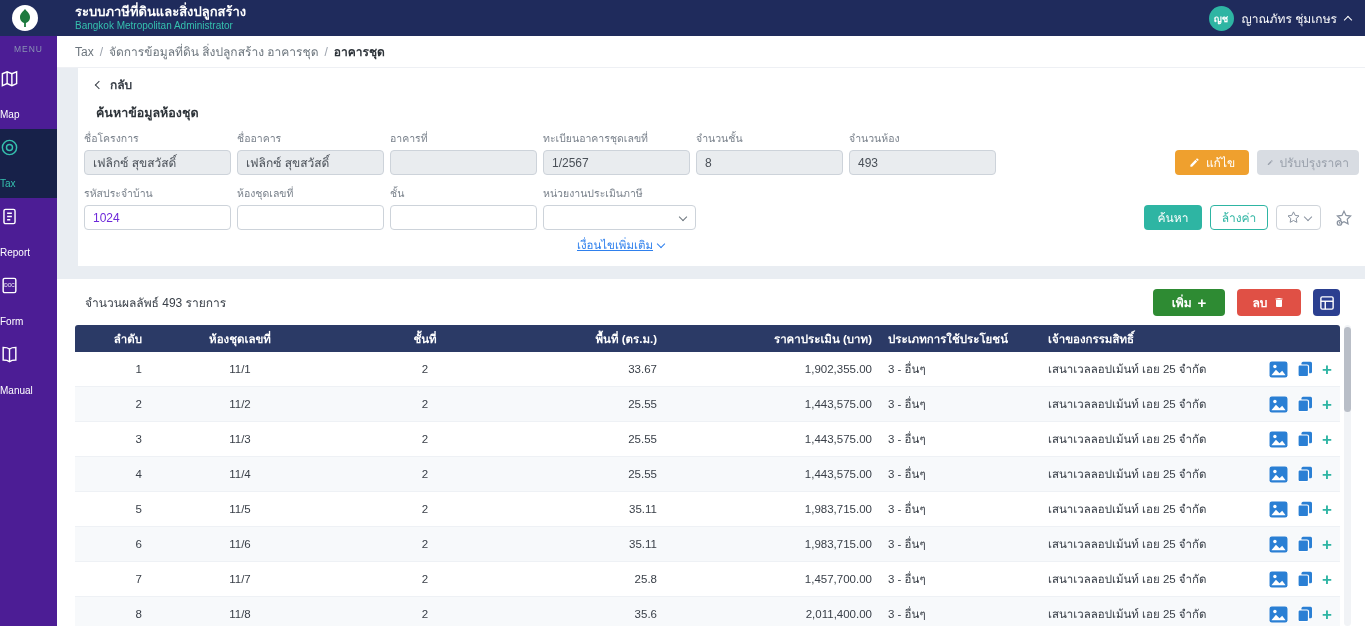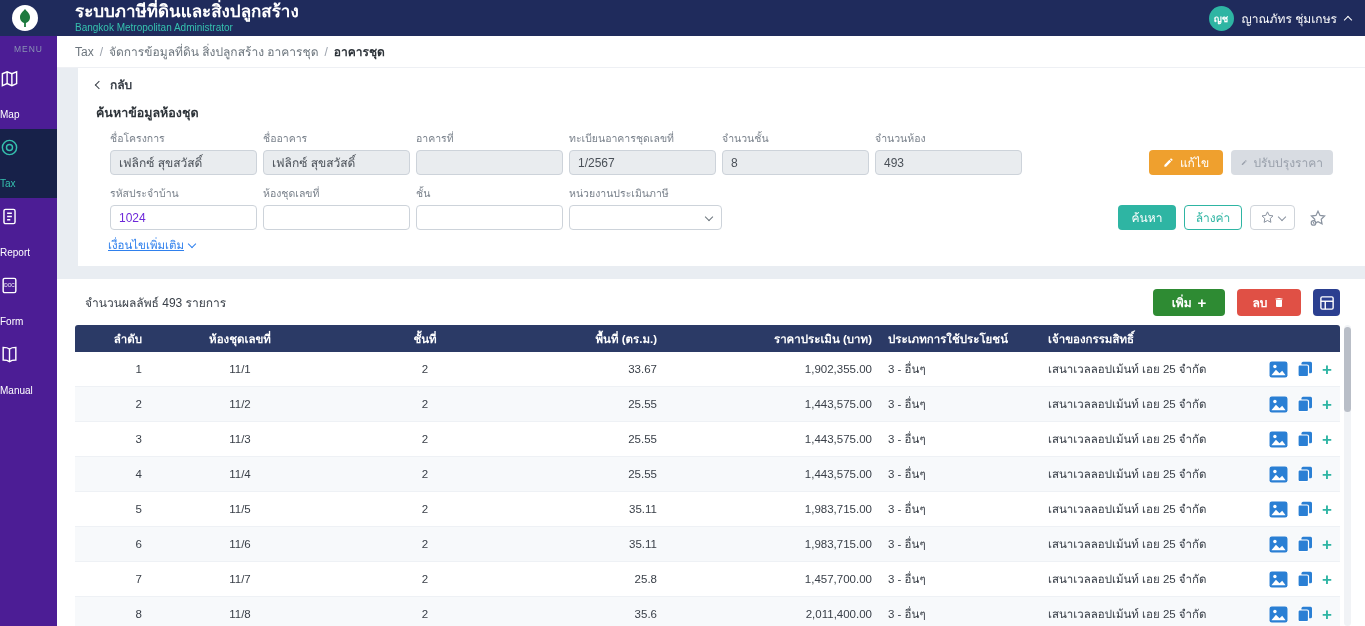--- a/index.html
+++ b/index.html
@@ -3,21 +3,21 @@
 <meta charset="utf-8">
 <style>
   * { margin:0; padding:0; box-sizing:border-box; }
   html,body { width:1365px; height:626px; overflow:hidden; }
   body { font-family:"Liberation Sans","DejaVu Sans",sans-serif; background:#e9edf2; color:#333; font-size:12px; }
 
   
   .topbar { position:absolute; top:0; left:0; width:1365px; height:36px; background:#1f2b5c; display:flex; align-items:center; z-index:20; padding:0 14px; }
   .logo-wrap { width:57px; display:flex; justify-content:flex-start; align-items:center; margin-left:-2px; }
   .app-titles { display:flex; flex-direction:column; line-height:1.15; margin-left:6px; }
-  .app-title { color:#fff; font-size:17px; font-weight:bold; }
+  .app-title { color:#fff; font-size:13px; font-weight:bold; }
   .app-subtitle { color:#35c0ae; font-size:10px; }
   .user-area { margin-left:auto; display:flex; align-items:center; gap:8px; color:#fff; cursor:pointer; }
   .avatar { width:25px; height:25px; border-radius:50%; background:#2eb5a3; color:#fff; display:flex; align-items:center; justify-content:center; font-size:9.5px; font-weight:bold; }
   .user-name { font-size:12px; }
 
   
   .sidebar { position:absolute; left:0; top:36px; bottom:0; width:57px; background:#4c1d95; z-index:10; }
   .menu-label { color:#8a93b5; font-size:8.5px; letter-spacing:1px; text-align:center; padding:8px 0 6px; }
   .side-item { display:flex; flex-direction:column; align-items:flex-start; gap:21px; padding:9px 0; color:#fff; cursor:pointer; }
   .side-item .slabel { font-size:10px; }
@@ -29,21 +29,21 @@
 
   .crumb-bar { background:#fff; padding:6px 18px; border-bottom:1px solid #eef0f4; display:flex; align-items:center; gap:6px; font-size:12px; color:#6c757d; }
   .crumb-sep { color:#9aa1ac; }
   .crumb-last { color:#2d3339; font-weight:bold; }
   .crumb-item { cursor:pointer; }
 
   .search-panel { background:#fff; padding-bottom:12px;margin-left:21px; }
   .back-row { padding:7px 18px 0; display:flex; align-items:center; gap:6px; font-weight:bold; color:#3a4049; cursor:pointer; font-size:12px; }
   .panel-title { margin:9px 0 0 18px; font-weight:bold; color:#2d3339; font-size:12.5px; }
 
-  .frow { display:flex; gap:6px; padding:0 32px; align-items:flex-end; margin-top:7px; }
+  .frow { display:flex; gap:6px; padding:0 6px; align-items:flex-end; margin-top:7px; }
   .field { display:flex; flex-direction:column; width:147px; }
   .field label { font-size:10.5px; color:#7a828c; margin-bottom:3px; white-space:nowrap; overflow:hidden; }
   .field input { height:25px; border:1px solid #cdd3da; border-radius:4px; padding:0 8px; font-size:12px; color:#6d28d9; background:#fff; font-family:inherit; width:100%; }
   .field input:disabled { background:#e9ecef; color:#4a5058; }
   .field.wide { width:153px; }
   .selectbox { height:25px; border:1px solid #cdd3da; border-radius:4px; background:#fff; position:relative; cursor:pointer; }
   .selectbox .chev { position:absolute; right:9px; top:8px; color:#6c757d; }
 
   .chev { display:inline-block; width:6px; height:6px; border-right:1.6px solid currentColor; border-bottom:1.6px solid currentColor; }
   .chev-down { transform:rotate(45deg); margin-bottom:2px; }
@@ -52,21 +52,21 @@
 
   .btn { display:inline-flex; align-items:center; justify-content:center; gap:6px; height:25px; border-radius:4px; font-size:12px; border:none; cursor:pointer; padding:0 10px; font-family:inherit; white-space:nowrap; }
   .btn-edit { background:#efa02e; color:#fff; width:74px; }
   .btn-upd { background:#d8dce2; color:#9aa1ac; width:102px; cursor:default; }
   .btn-search { background:#2eb5a3; color:#fff; width:58px; }
   .btn-clear { background:#fff; color:#2eb5a3; border:1px solid #2eb5a3; width:58px; }
   .btn-star-dd { background:#fff; border:1px solid #cfd4da; width:45px; color:#8a93a0; gap:4px; padding:0 6px; }
   .btn-star { background:transparent; color:#8a93a0; width:30px; padding:0; }
   .row-btns { margin-left:auto; display:flex; gap:8px; align-items:flex-end; }
 
-  .more-row { text-align:left; padding-right:232px; margin-top:6px;padding-left:30px; }
+  .more-row { text-align:center; padding-right:232px; margin-top:6px;padding-left:30px; }
   .more-link { color:#2f80ed; font-size:11.5px; text-decoration:underline; cursor:pointer; display:inline-flex; align-items:center; gap:5px; }
   .more-link .chev { border-color:#2f80ed; }
 
   
   .results-card { background:#fff; margin-top:13px; flex:1; position:relative; overflow:hidden; }
   .results-topbar { display:flex; align-items:center; padding:10px 25px 9px 28px; }
   .count-text { font-size:12px; color:#3a4049; }
   .results-actions { margin-left:auto; display:flex; gap:12px; align-items:center; }
   .btn-add { background:#2e8b33; color:#fff; width:72px; height:27px; font-weight:bold; }
   .btn-del { background:#e05045; color:#fff; width:64px; height:27px; font-weight:bold; }

